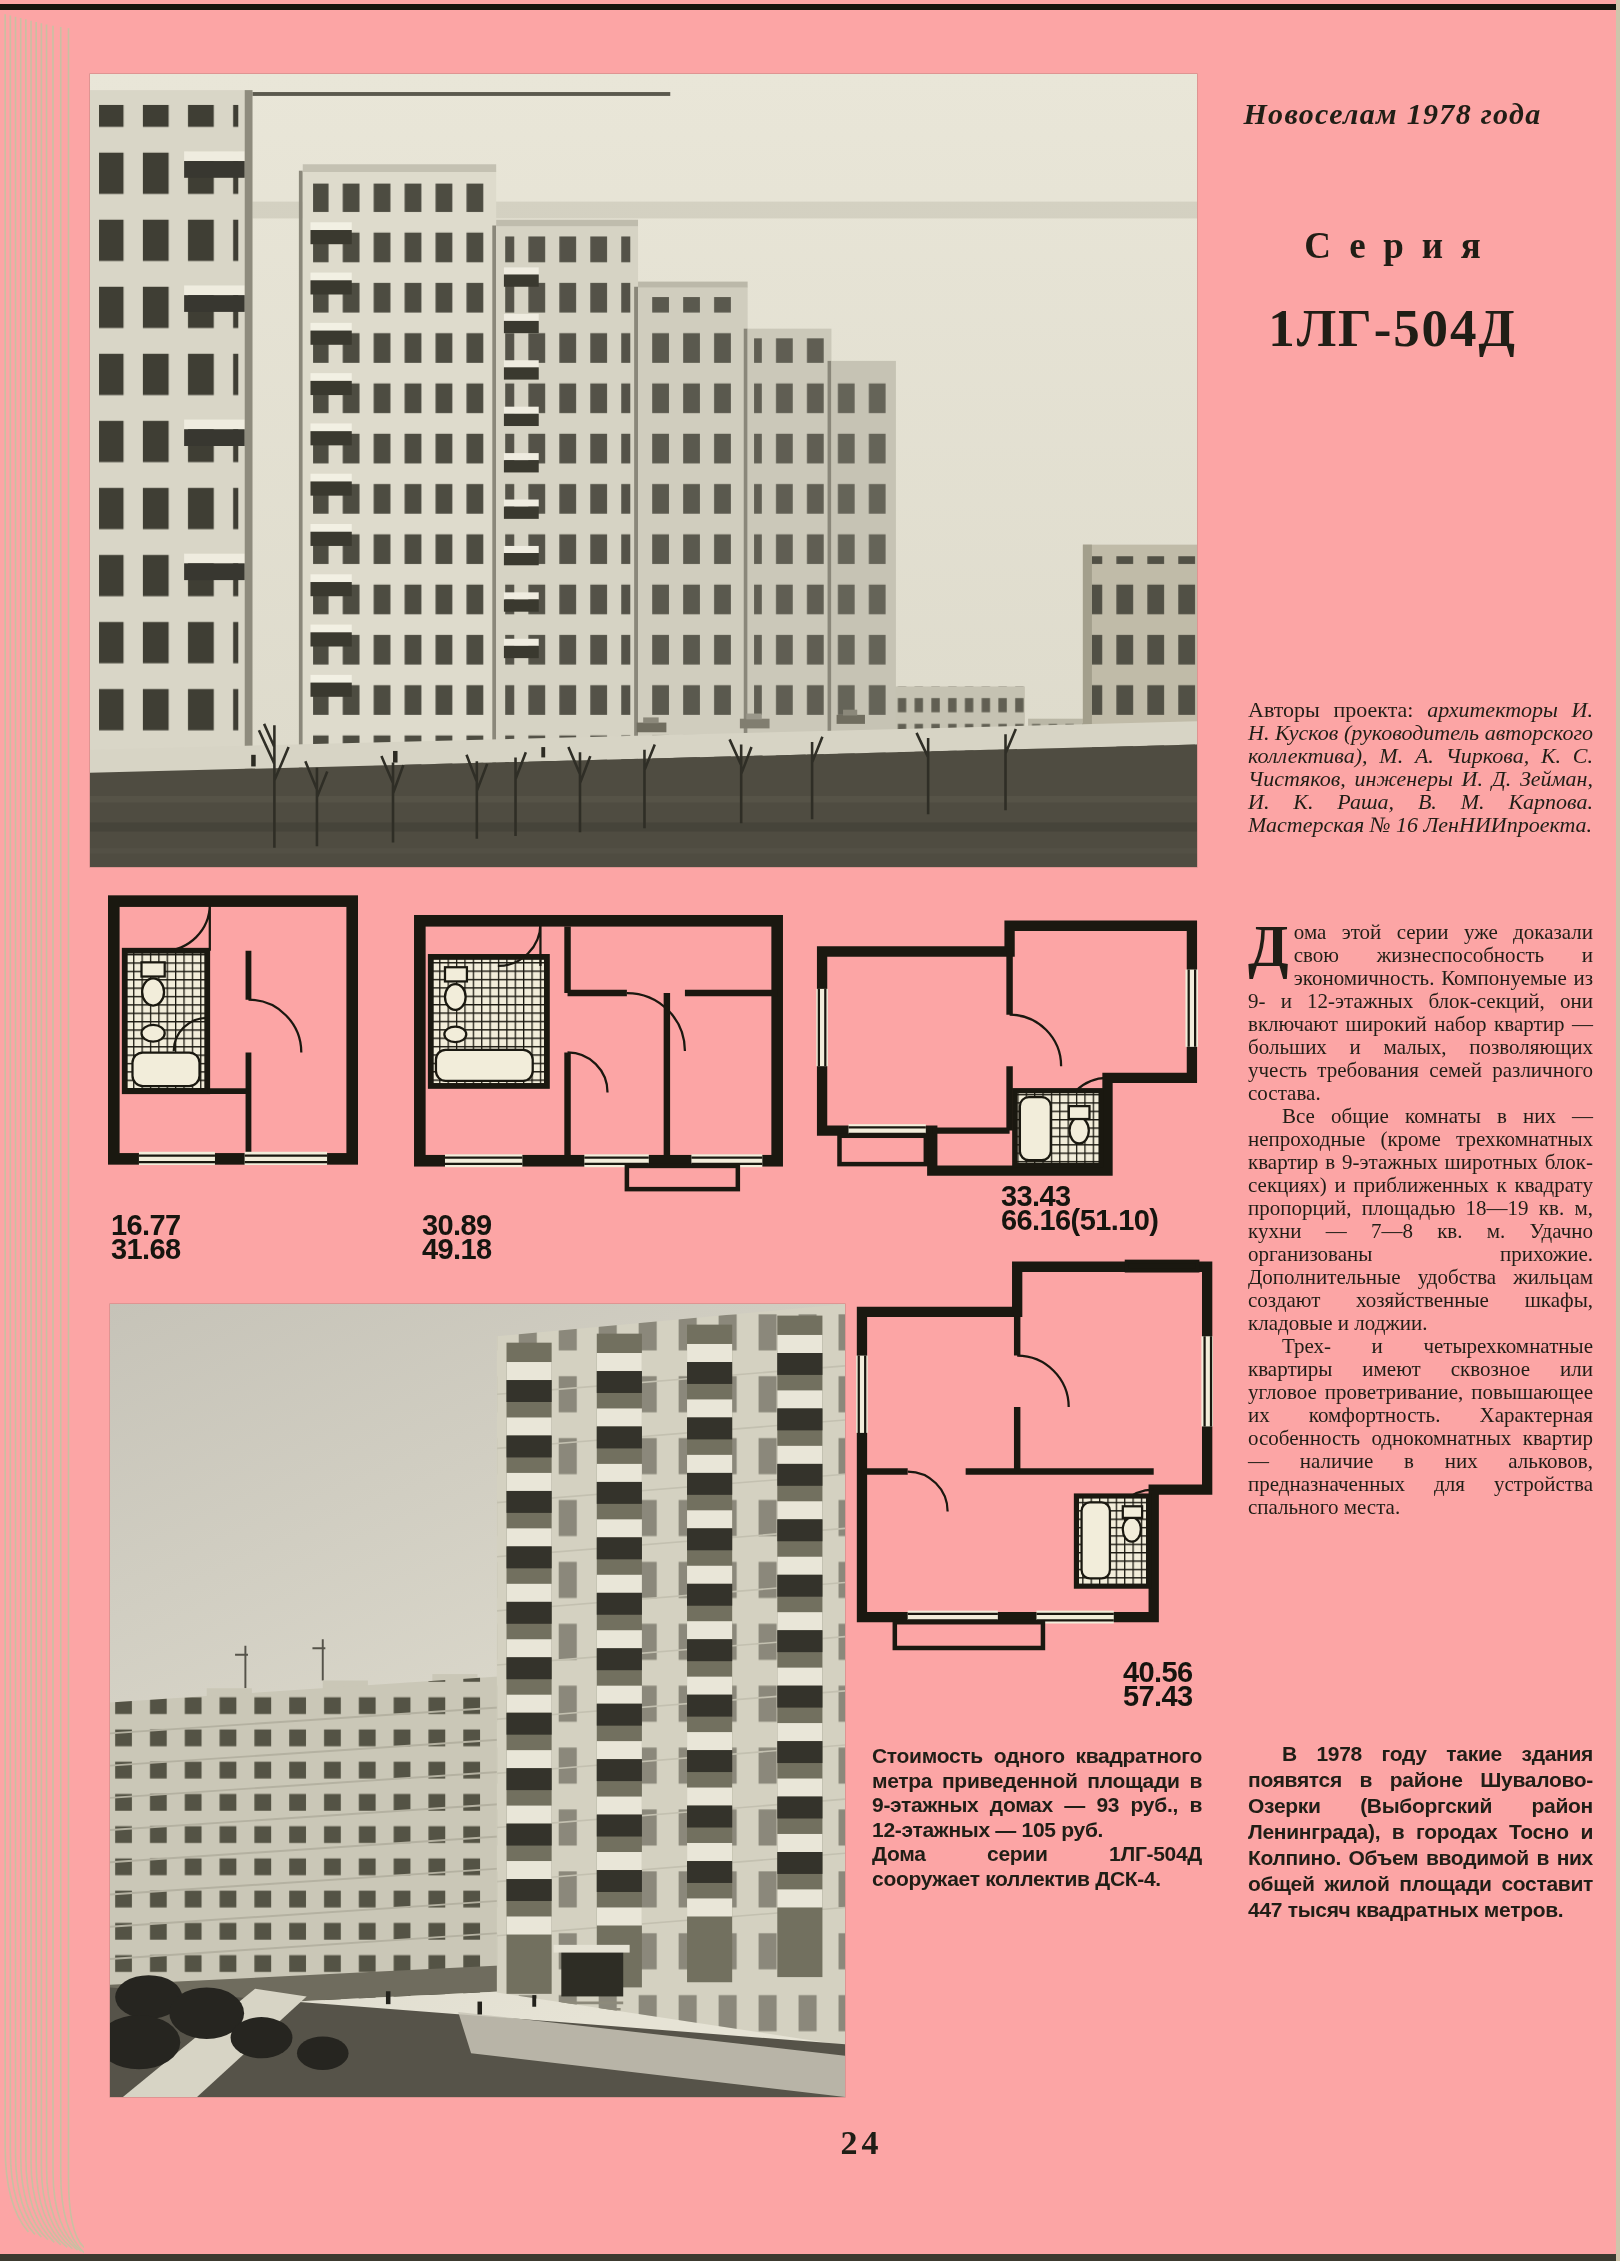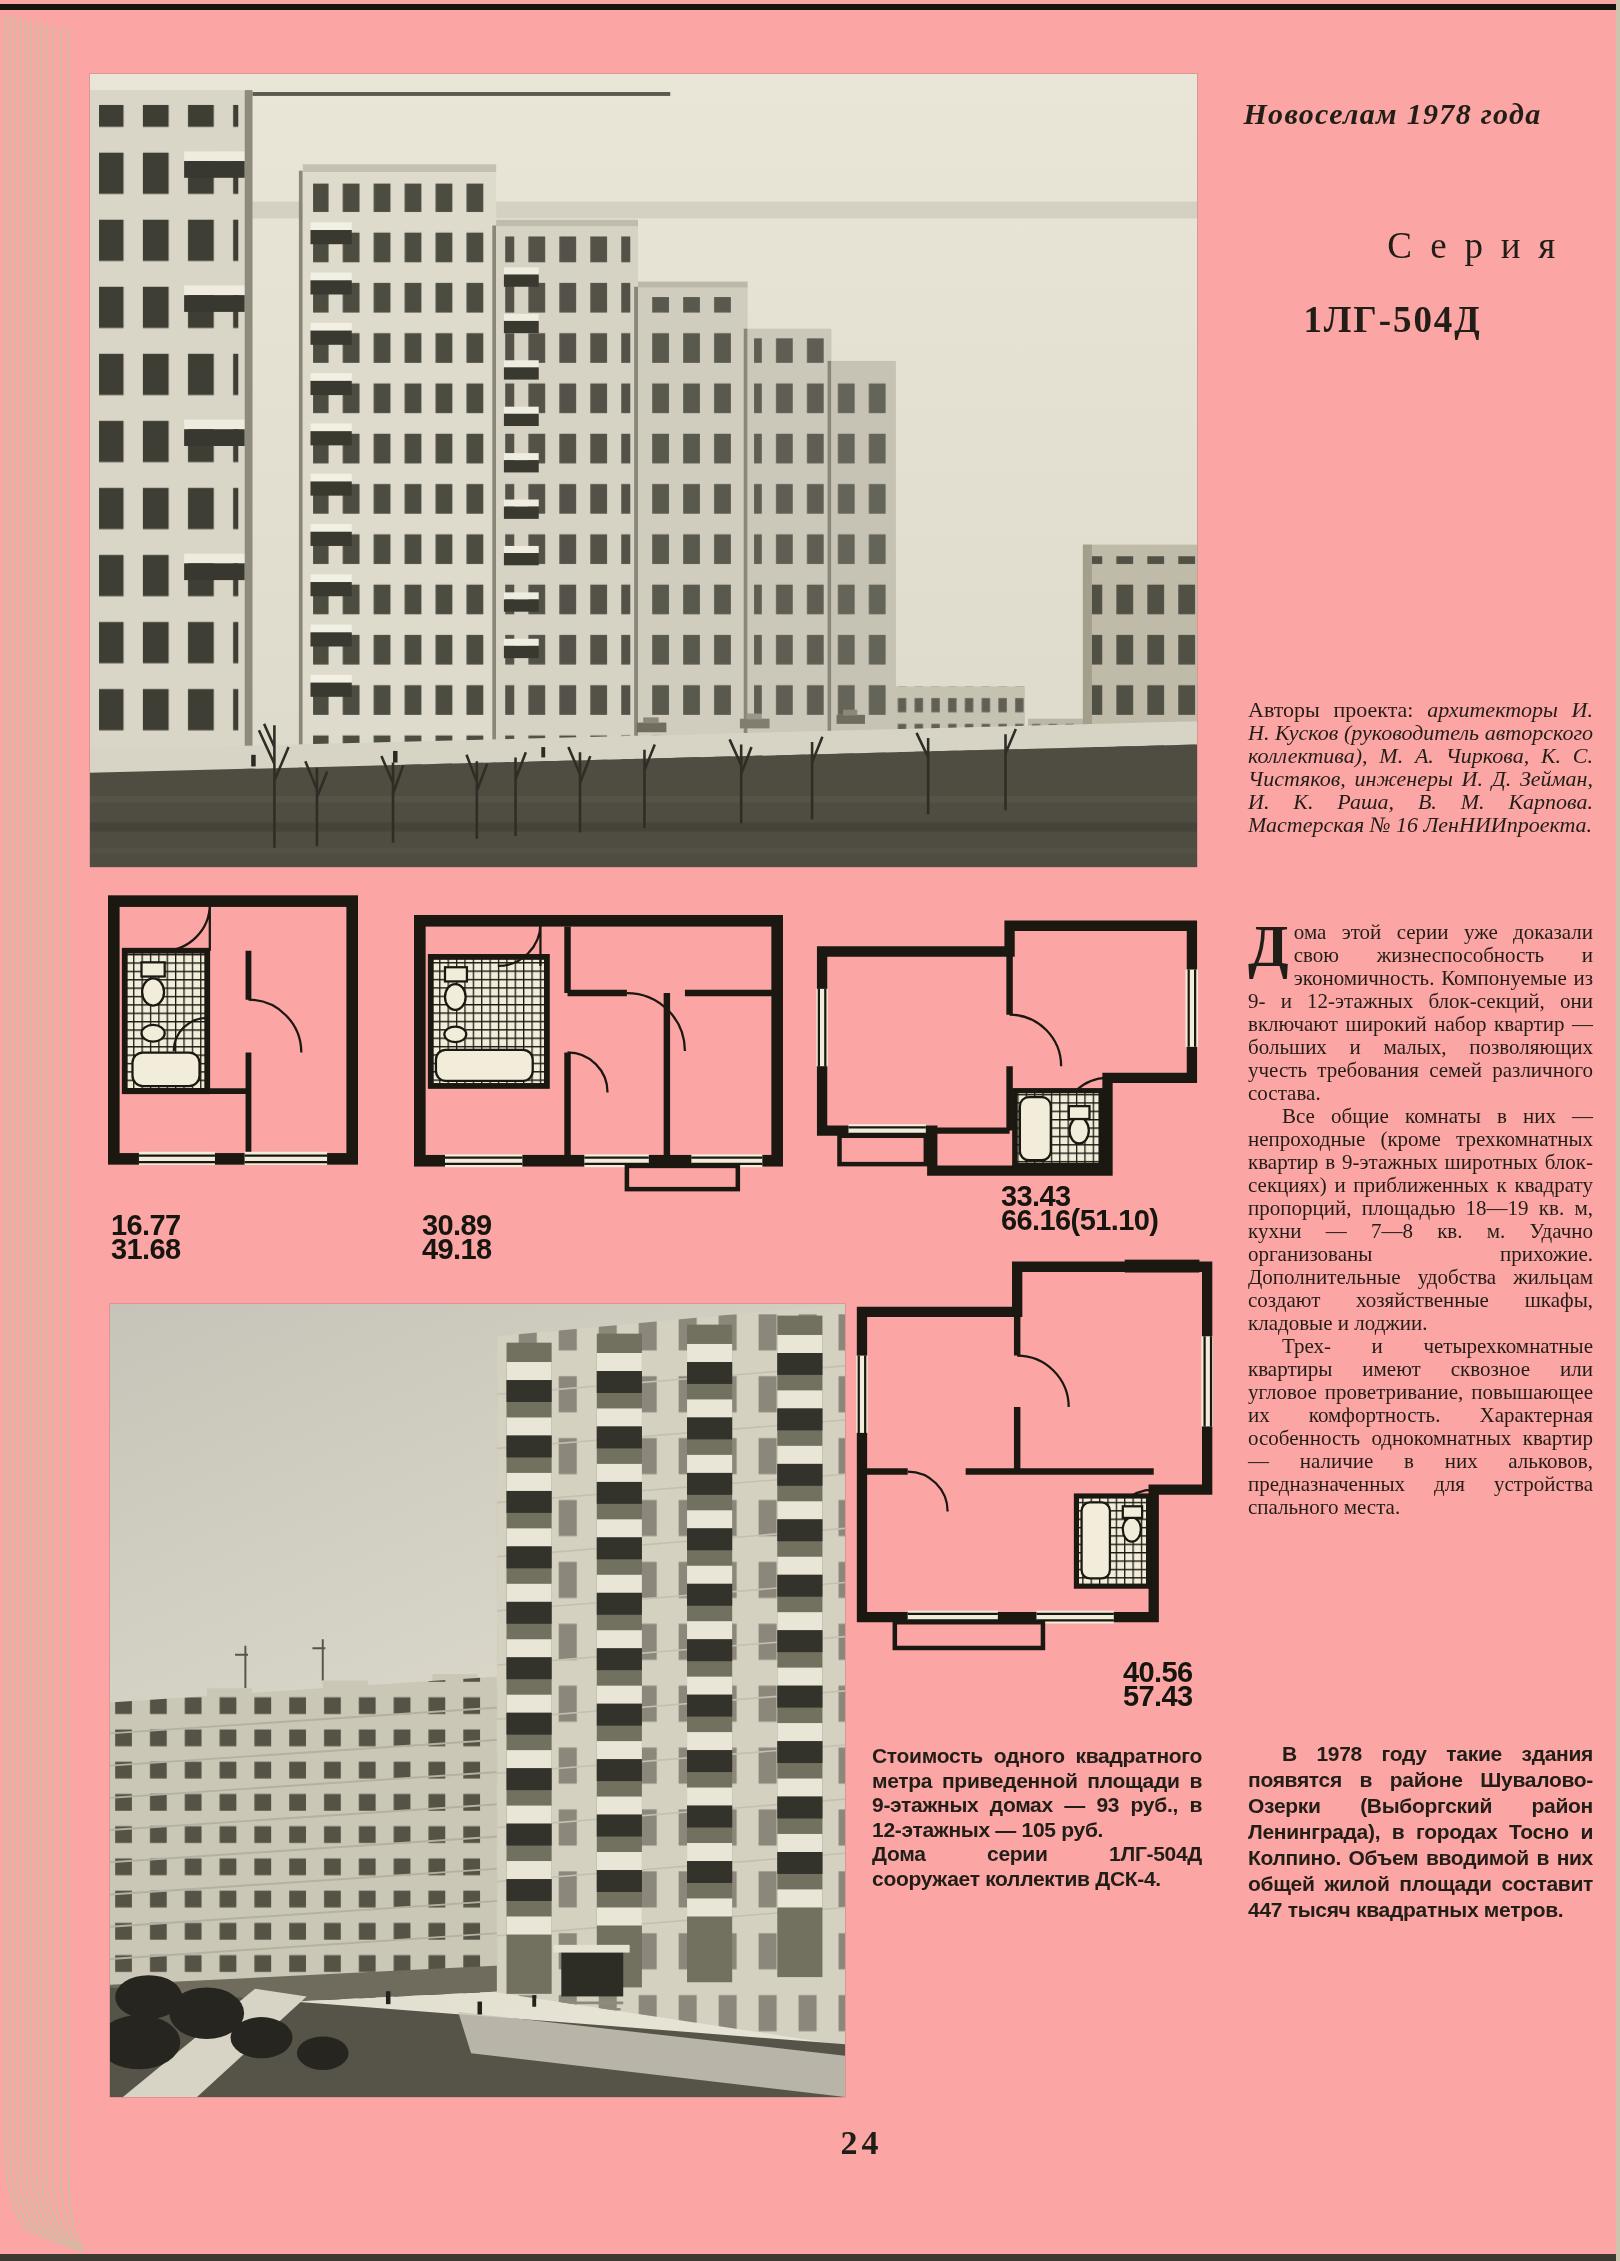--- a/index.html
+++ b/index.html
@@ -8,24 +8,24 @@
   .topline{position:absolute;left:0;top:3.9px;width:1620px;height:5.8px;background:#16140e;}
   .botline{position:absolute;left:0;top:2254px;width:1620px;height:7px;background:#3c3a30;}
   .redge{position:absolute;right:0;top:0;width:3.9px;height:2261px;background:#cdc5ab;}
   .edge-svg{position:absolute;left:0;top:0;width:84px;height:2261px;}
   .photo{position:absolute;box-shadow:0 0 0 0.6px rgba(60,55,40,.25);}
   .photo-top{left:90px;top:74px;width:1107px;height:793px;}
   .photo-bottom{left:110px;top:1304px;width:735px;height:793px;}
   .photo svg,.plan svg{display:block;width:100%;height:100%;}
   .masthead{position:absolute;left:1212px;top:97px;width:361px;text-align:center;
             font-style:italic;font-weight:bold;font-size:30px;letter-spacing:1.3px;white-space:nowrap;}
-  .series1{position:absolute;left:1212px;top:224px;width:361px;text-align:right;
-           font-weight:normal;font-size:37px;letter-spacing:.48em;text-indent:.48em;white-space:nowrap;}
+  .series1{position:absolute;left:1212px;top:224px;width:361px;text-align:center;
+           font-weight:bold;font-size:37px;letter-spacing:.48em;text-indent:.48em;white-space:nowrap;}
   .series2{position:absolute;left:1212px;top:298px;width:361px;text-align:center;
-           font-weight:bold;font-size:37px;letter-spacing:1.9px;white-space:nowrap;}
+           font-weight:bold;font-size:53px;letter-spacing:1.9px;white-space:nowrap;}
   .authors{position:absolute;left:1248px;top:698px;width:345px;
            font-size:22px;line-height:23px;font-style:italic;text-align:justify;}
   .authors .lead{font-style:normal;}
   .article{position:absolute;left:1248px;top:921px;width:345px;
            font-size:21px;line-height:23px;text-align:justify;}
   .article p{margin:0;}
   .article p.ind{text-indent:34px;}
   .dropcap{float:left;font-size:59px;line-height:45px;font-weight:bold;margin:2.6px 5.2px 0 0;}
   .boldnote{position:absolute;left:1248px;top:1741px;width:345px;font-size:21px;line-height:26px;
             font-weight:bold;font-family:"Liberation Sans",sans-serif;text-align:justify;

